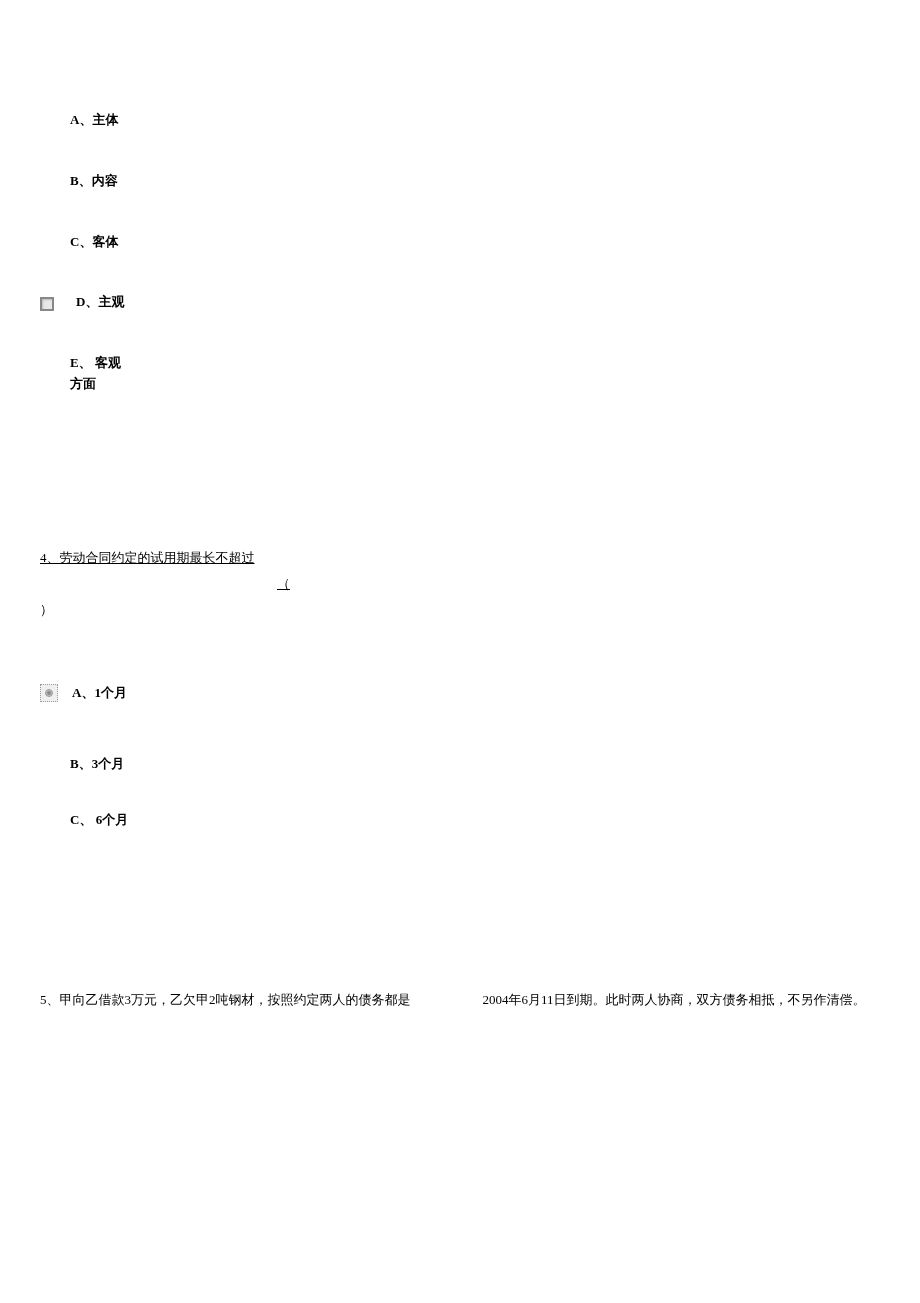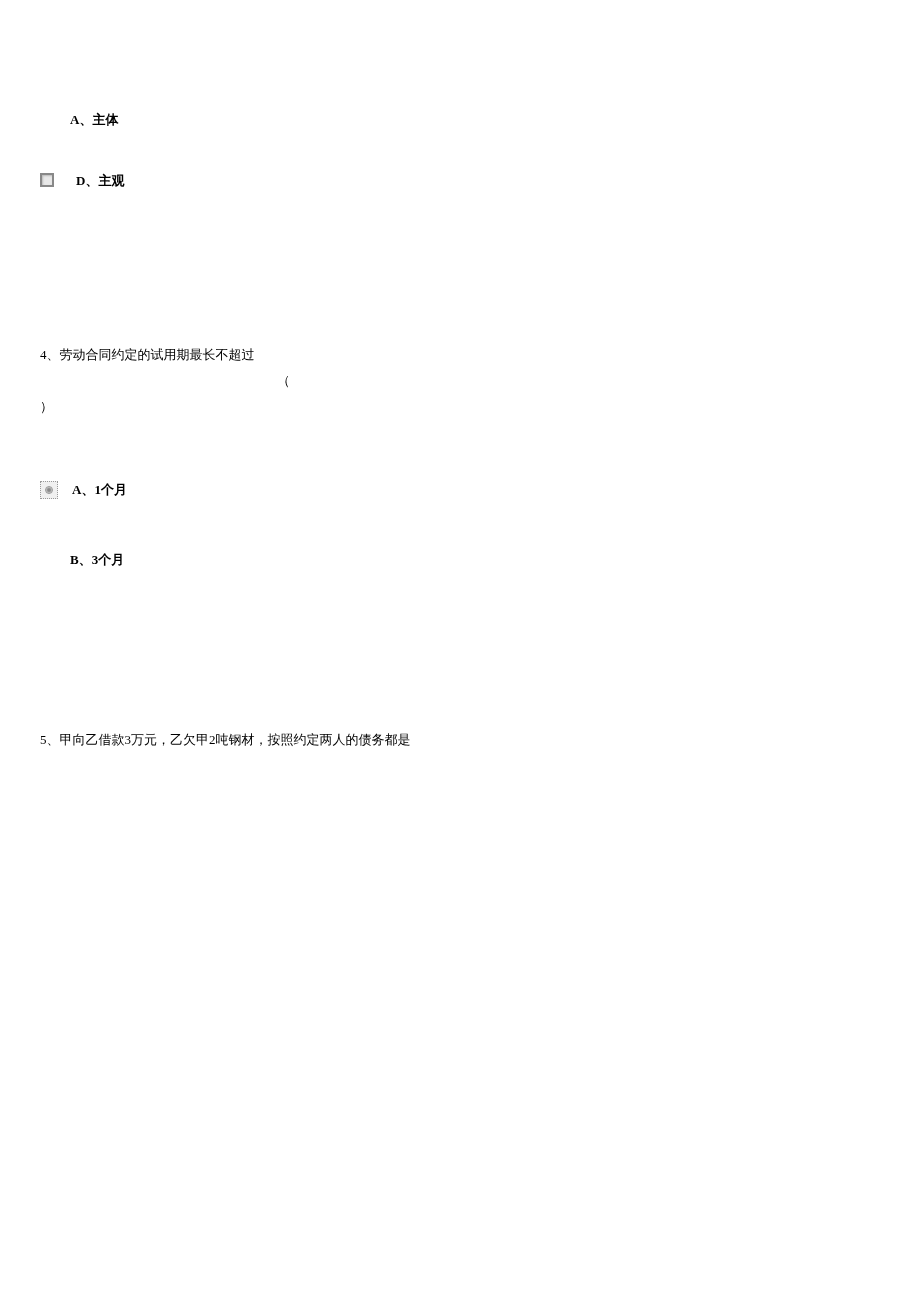--- a/index.html
+++ b/index.html
@@ -17,21 +17,21 @@
       position: relative;
     }
     .content {
       padding: 0 40px;
       padding-top: 110px;
     }
     .option {
       margin-bottom: 40px;
       padding-left: 30px;
       display: flex;
-      align-items: flex-start;
+      align-items: center;
     }
     .option.with-checkbox {
       padding-left: 0;
       gap: 8px;
     }
     .option-text {
       font-weight: bold;
       line-height: 1.6;
     }
     .checkbox {
@@ -49,20 +49,21 @@
       font-weight: normal;
       line-height: 2;
       margin-bottom: 60px;
     }
     .q4-block {
       margin-top: 150px;
     }
     .q4-question {
       max-width: 250px;
       position: relative;
+      text-decoration: underline;
     }
     .q4-paren-open {
       display: block;
       text-align: right;
       max-width: 250px;
     }
     .q4-close {
       display: block;
     }
     .radio-option {
@@ -104,23 +105,35 @@
       gap: 72px;
     }
   </style>
 </head>
 <body>
 
 <div class="content">
   <div class="option">
     <span class="option-text">A、主体</span>
   </div>
+  <div class="option">
+    <span class="option-text">B、内容</span>
+  </div>
+  <div class="option">
+    <span class="option-text">C、客体</span>
+  </div>
   <div class="option with-checkbox">
     <span class="checkbox"></span>
     <span class="option-text">D、主观</span>
+  </div>
+  <div class="option">
+    <span class="option-text">
+      <span>E、 客观</span><br>
+      <span>方面</span>
+    </span>
   </div>
 
   <div class="q4-block">
     <div class="question">
       <div class="q4-question">
         <span>4、劳动合同约定的试用期最长不超过</span>
         <span class="q4-paren-open">（</span>
       </div>
       <span class="q4-close">）</span>
     </div>
@@ -129,21 +142,25 @@
       <span class="radio">
         <span class="radio-inner"></span>
       </span>
       <span class="option-text">A、1个月</span>
     </div>
 
     <div class="option-block-4">
       <div class="option option-b">
         <span class="option-text">B、3个月</span>
       </div>
+      <div class="option">
+        <span class="option-text">C、 6个月</span>
+      </div>
     </div>
   </div>
 
   <div class="q5-block">
     <div class="q5-text">
       <span>5、甲向乙借款3万元，乙欠甲2吨钢材，按照约定两人的债务都是</span>
+      <span>2004年6月11日到期。此时两人协商，双方债务相抵，不另作清偿。</span>
     </div>
   </div>
 </div>
 
 </body></html>

